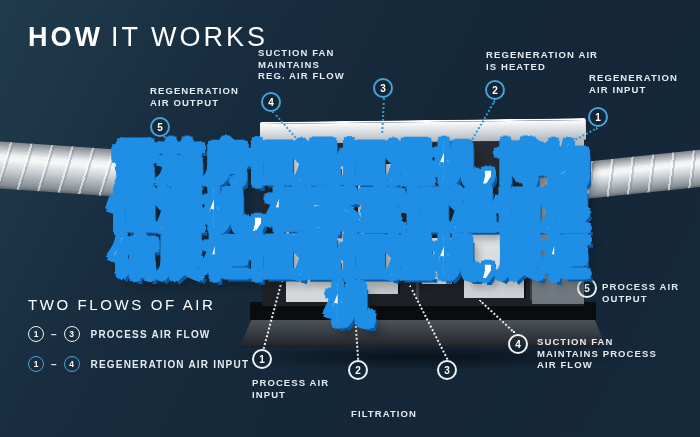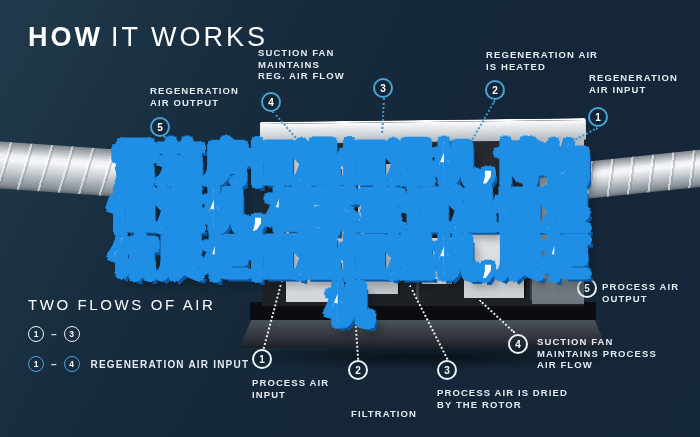--- a/index.html
+++ b/index.html
@@ -141,37 +141,36 @@
   <div class="badge reg" style="left:588px;top:107px;">1</div>
 
   <div class="badge pro" style="left:252px;top:349px;">1</div>
   <div class="co-label" style="left:252px;top:377px;">PROCESS AIR
 INPUT</div>
 
   <div class="badge pro" style="left:348px;top:360px;">2</div>
   <div class="co-label" style="left:351px;top:408px;">FILTRATION</div>
 
   <div class="badge pro" style="left:437px;top:360px;">3</div>
-  <div class="co-label" style="left:437px;top:387px;">PROCESS AIR IS DRIED
-BY THE ROTOR</div>
 
   <div class="badge pro" style="left:508px;top:334px;">4</div>
   <div class="co-label" style="left:537px;top:336px;">SUCTION FAN
 MAINTAINS PROCESS
 AIR FLOW</div>
 
   <div class="badge pro" style="left:577px;top:278px;">5</div>
   <div class="co-label" style="left:602px;top:281px;">PROCESS AIR
 OUTPUT</div>
 
   <div class="legend-title">TWO FLOWS OF AIR</div>
   <div class="legend-row pro" style="top:326px;">
     <span class="circ">1</span>
     <span class="dash">–</span>
     <span class="circ">3</span>
+    <span class="lbl">PROCESS AIR FLOW</span>
   </div>
   <div class="legend-row reg" style="top:356px;">
     <span class="circ">1</span>
     <span class="dash">–</span>
     <span class="circ">4</span>
     <span class="lbl">REGENERATION AIR INPUT</span>
   </div>
 
   <div class="overlay">
     <div>雪茄房恒温恒湿机,博物</div>

